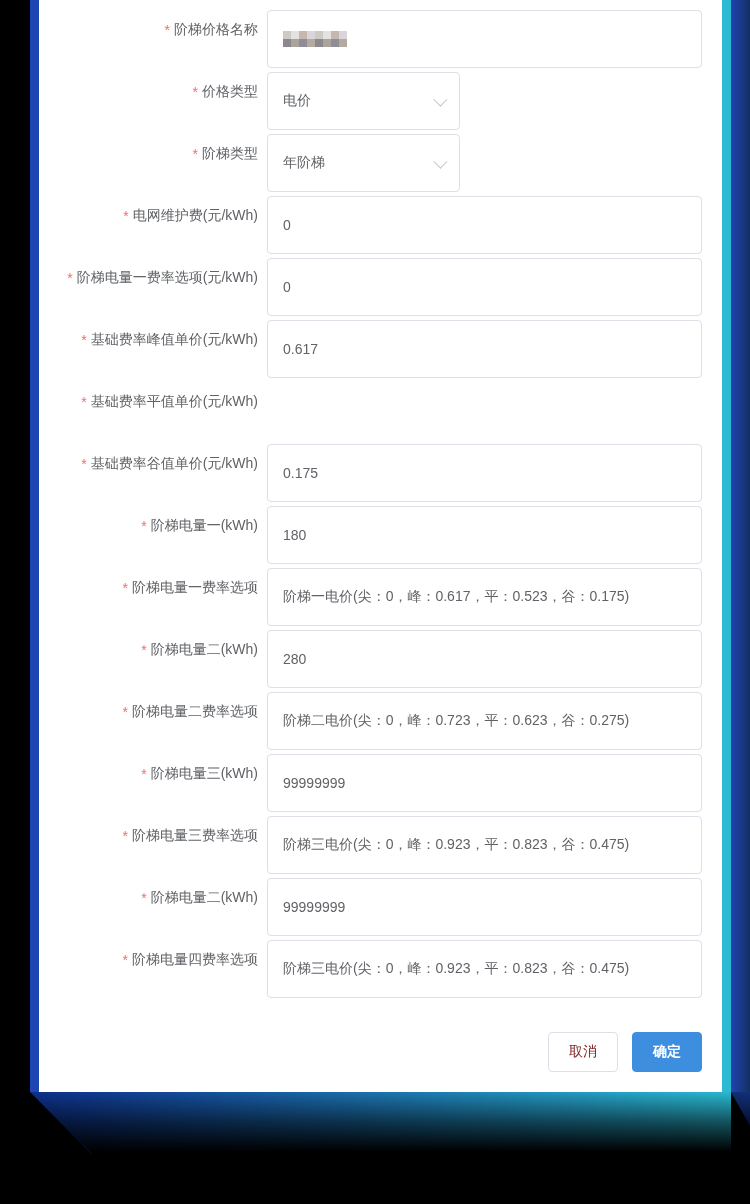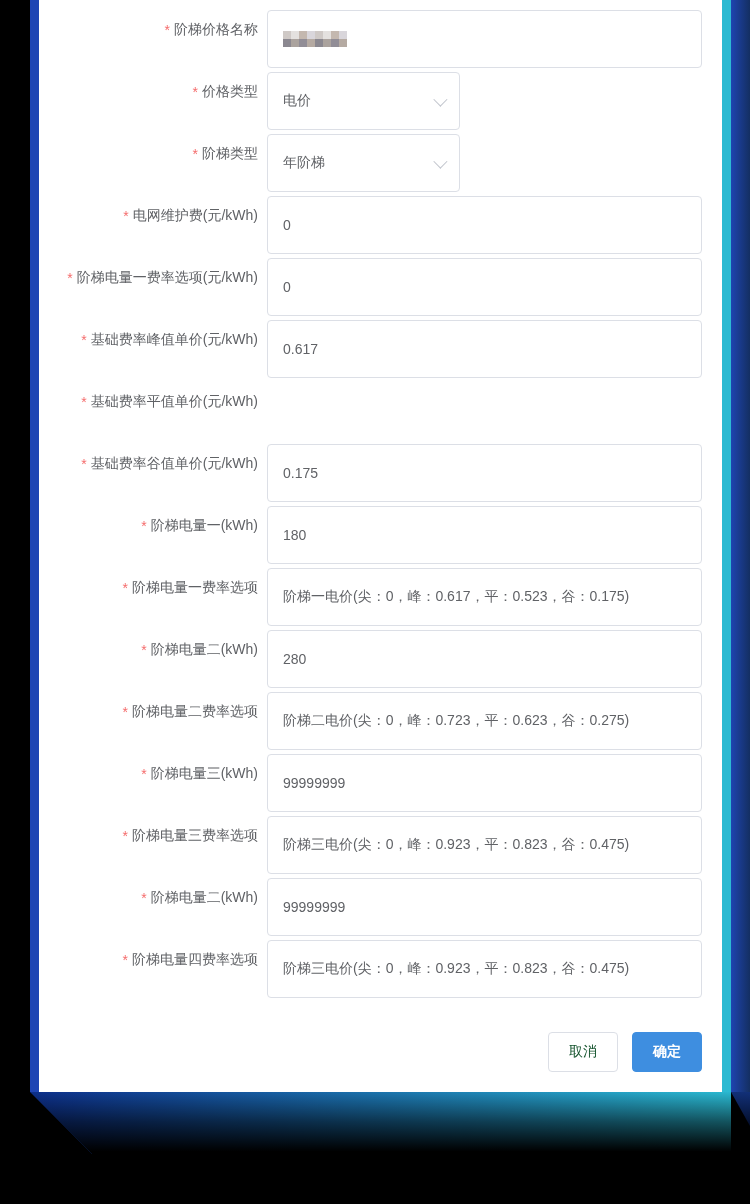--- a/index.html
+++ b/index.html
@@ -72,21 +72,21 @@
   .footer{
     position:absolute;top:1032px;right:20px;
     display:flex;gap:14px;
   }
   .btn{
     min-width:70px;height:40px;box-sizing:border-box;
     border-radius:4px;font-size:14px;
     display:flex;align-items:center;justify-content:center;
     cursor:pointer;padding:0 18px;
   }
-  .btn-cancel{background:#fff;border:1px solid #dcdfe6;color:#14532d;}
+  .btn-cancel{background:#fff;border:1px solid #dcdfe6;color:#7f1d1d;}
   .btn-confirm{background:#3e8ee0;border:1px solid #3e8ee0;color:#fff;font-weight:600;text-align:right;}
 </style>
 </head>
 <body>
 
 <div class="frame-strip-left"></div>
 <div class="frame-strip-cyan"></div>
 <div class="frame-band-right"></div>
 <div class="frame-band-bottom"></div>
 <div class="frame-wedge-br"></div>

